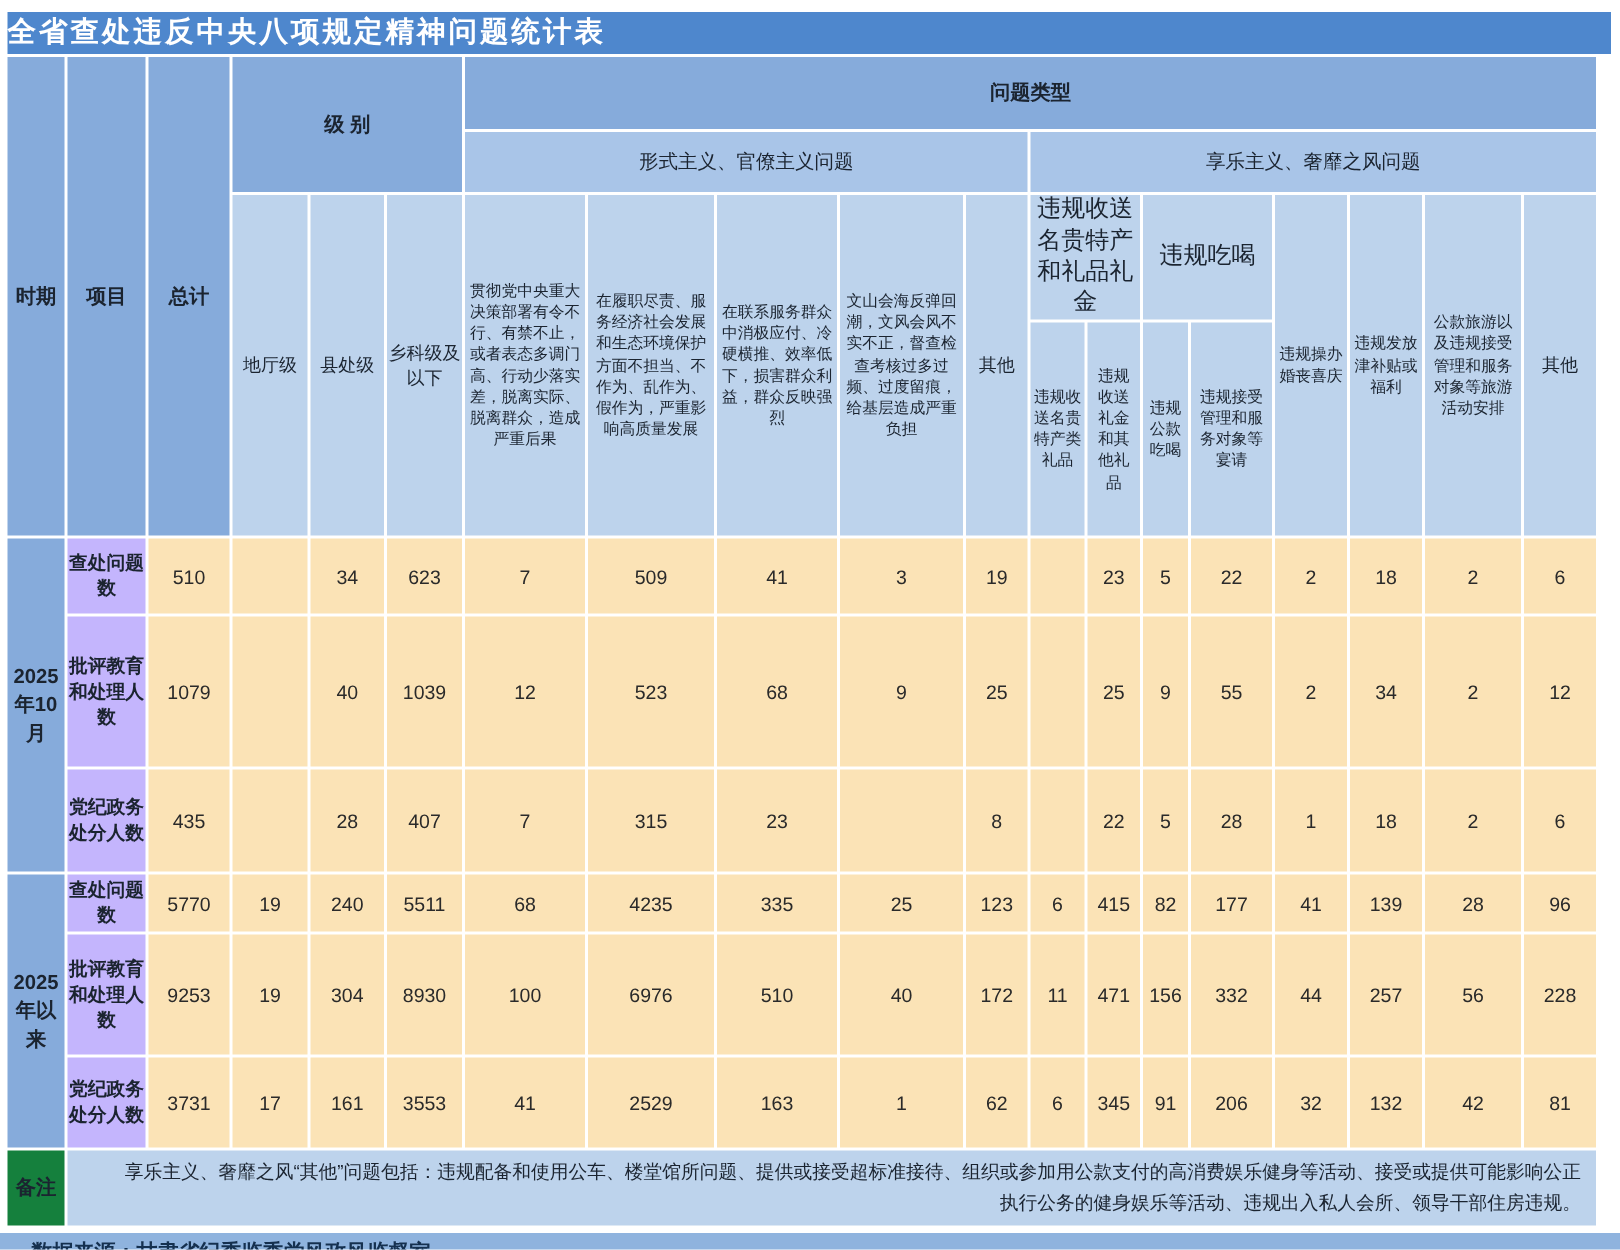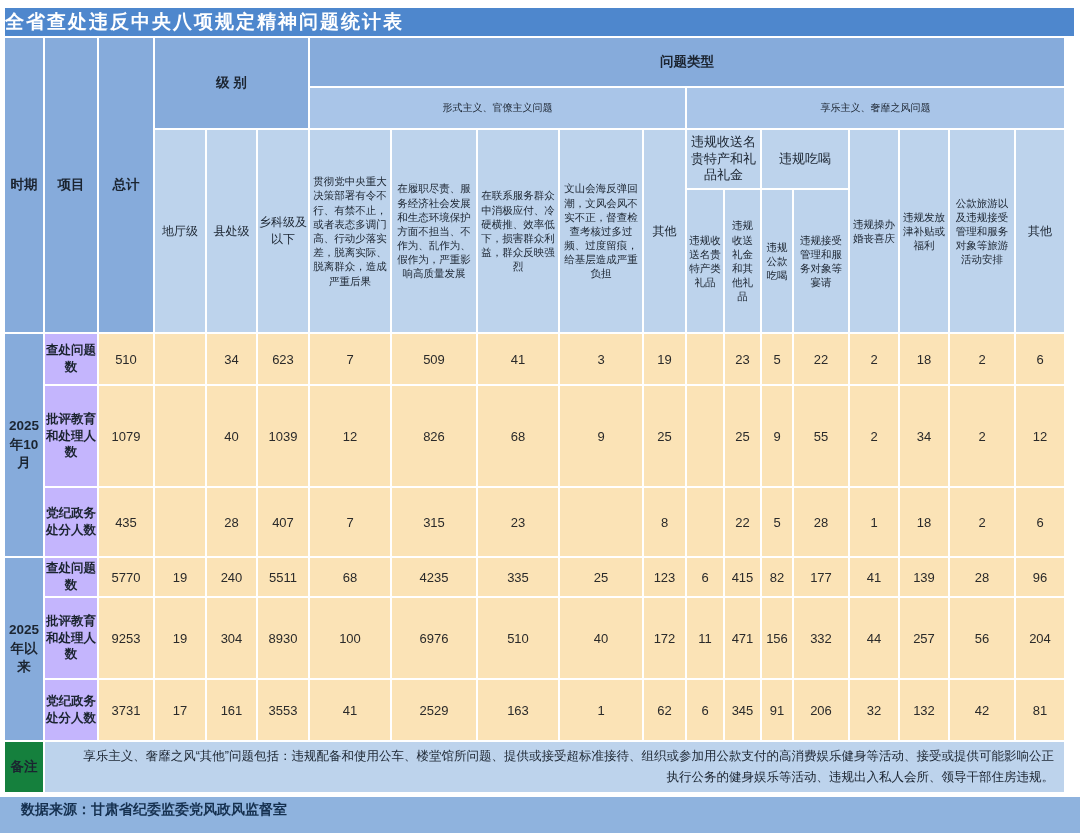--- a/index.html
+++ b/index.html
@@ -16,24 +16,24 @@
   }
   table.stats {
     border-collapse: separate; border-spacing: 2px;
     margin-left: 3px; table-layout: fixed;
   }
   th, td {
     padding: 0 1px; text-align: center; vertical-align: middle;
     overflow: hidden; word-break: break-all;
   }
   .c-med   { background: #86abdb; font-weight: bold; font-size: 13.5px; }
-  .c-band2 { background: #a9c5e8; font-weight: normal; font-size: 10px; }
+  .c-band2 { background: #a9c5e8; font-weight: normal; font-size: 13px; }
   .c-light { background: #bdd3ec; font-weight: normal; font-size: 12px; }
   .desc    { font-size: 10.5px; line-height: 1.35; padding: 0 2px; }
-  .grp     { font-size: 13px; line-height: 1.3; }
+  .grp     { font-size: 16px; line-height: 1.3; }
   .lvl     { font-size: 12px; }
   .rlabel  { background: #c4b5fd; font-weight: bold; font-size: 12.5px; line-height: 1.35; }
   .period  { background: #86abdb; font-weight: bold; font-size: 13.5px; line-height: 1.4; }
   td.d     { background: #fbe3b6; font-size: 13px; color: #2a2a2a; }
   
   .hr1 th { height: 48px; }
   .hr2 th { height: 40px; }
   .hr3 th { height: 58px; }
   .hr4 th { height: 142px; }
   .dr1 > * { height: 50px; }
@@ -139,21 +139,21 @@
       <td class="d">2</td>
       <td class="d">6</td>
     </tr>
     <tr class="dr2">
       <th class="rlabel">批评教育和处理人数</th>
       <td class="d">1079</td>
       <td class="d"></td>
       <td class="d">40</td>
       <td class="d">1039</td>
       <td class="d">12</td>
-      <td class="d">826</td>
+      <td class="d">523</td>
       <td class="d">68</td>
       <td class="d">9</td>
       <td class="d">25</td>
       <td class="d"></td>
       <td class="d">25</td>
       <td class="d">9</td>
       <td class="d">55</td>
       <td class="d">2</td>
       <td class="d">34</td>
       <td class="d">2</td>
@@ -211,21 +211,21 @@
       <td class="d">510</td>
       <td class="d">40</td>
       <td class="d">172</td>
       <td class="d">11</td>
       <td class="d">471</td>
       <td class="d">156</td>
       <td class="d">332</td>
       <td class="d">44</td>
       <td class="d">257</td>
       <td class="d">56</td>
-      <td class="d">204</td>
+      <td class="d">228</td>
     </tr>
     <tr class="dr6">
       <th class="rlabel">党纪政务处分人数</th>
       <td class="d">3731</td>
       <td class="d">17</td>
       <td class="d">161</td>
       <td class="d">3553</td>
       <td class="d">41</td>
       <td class="d">2529</td>
       <td class="d">163</td>

